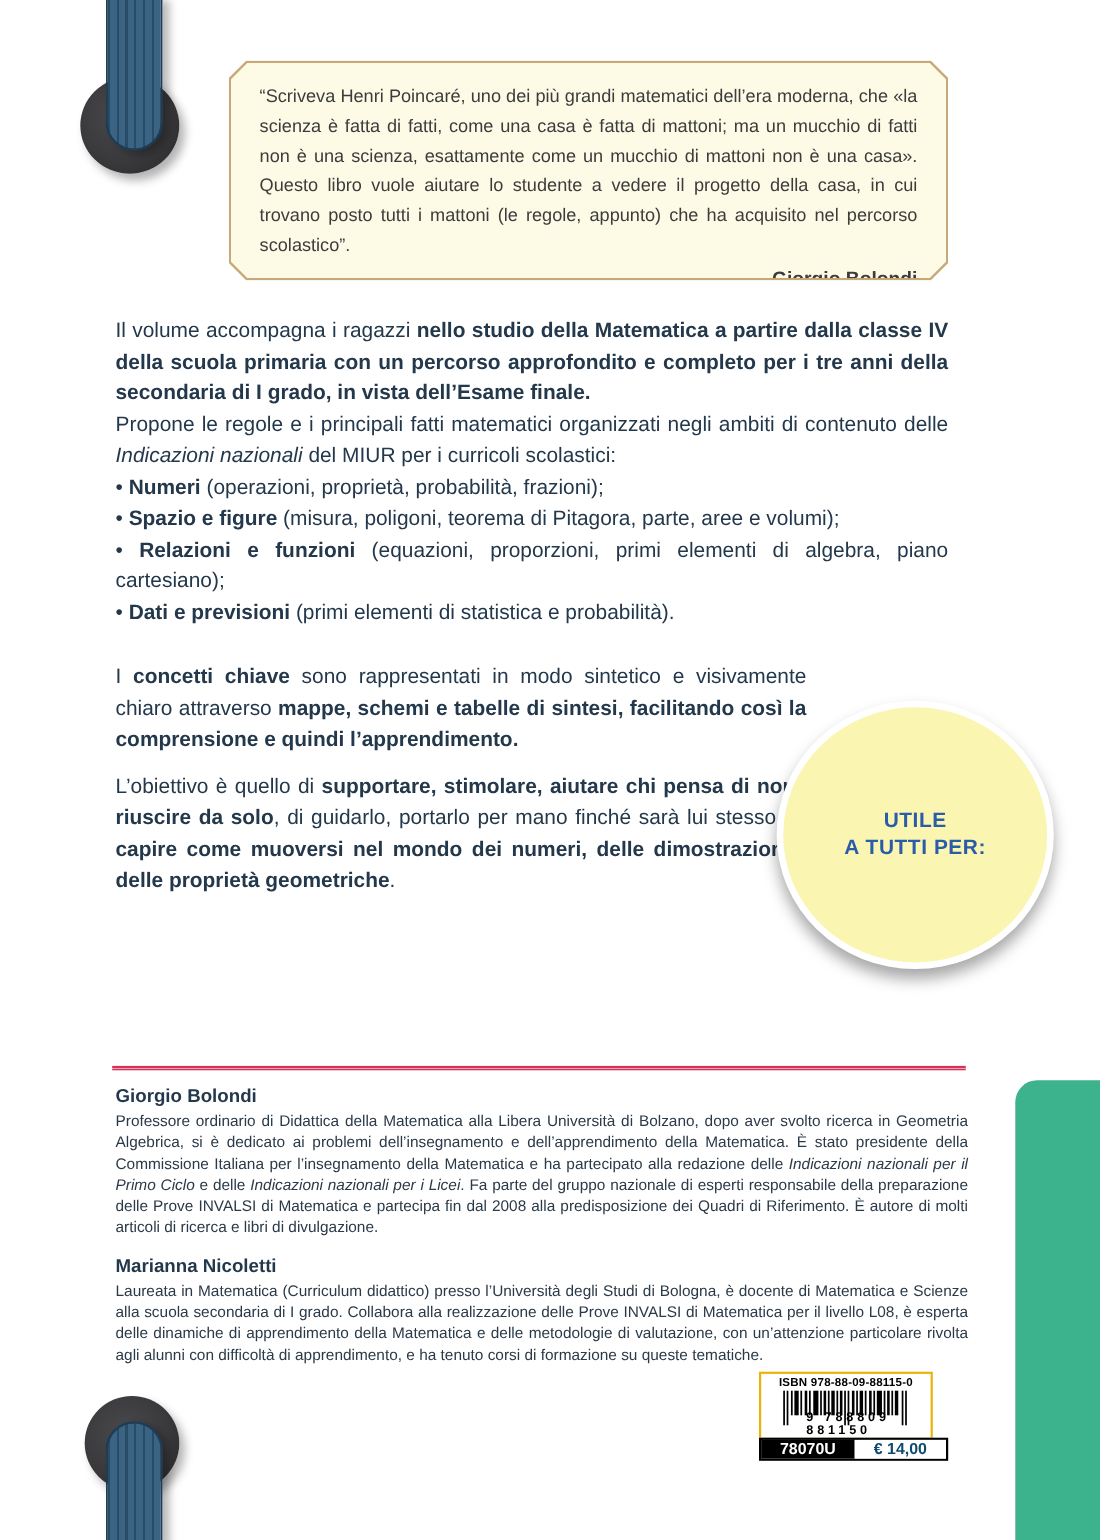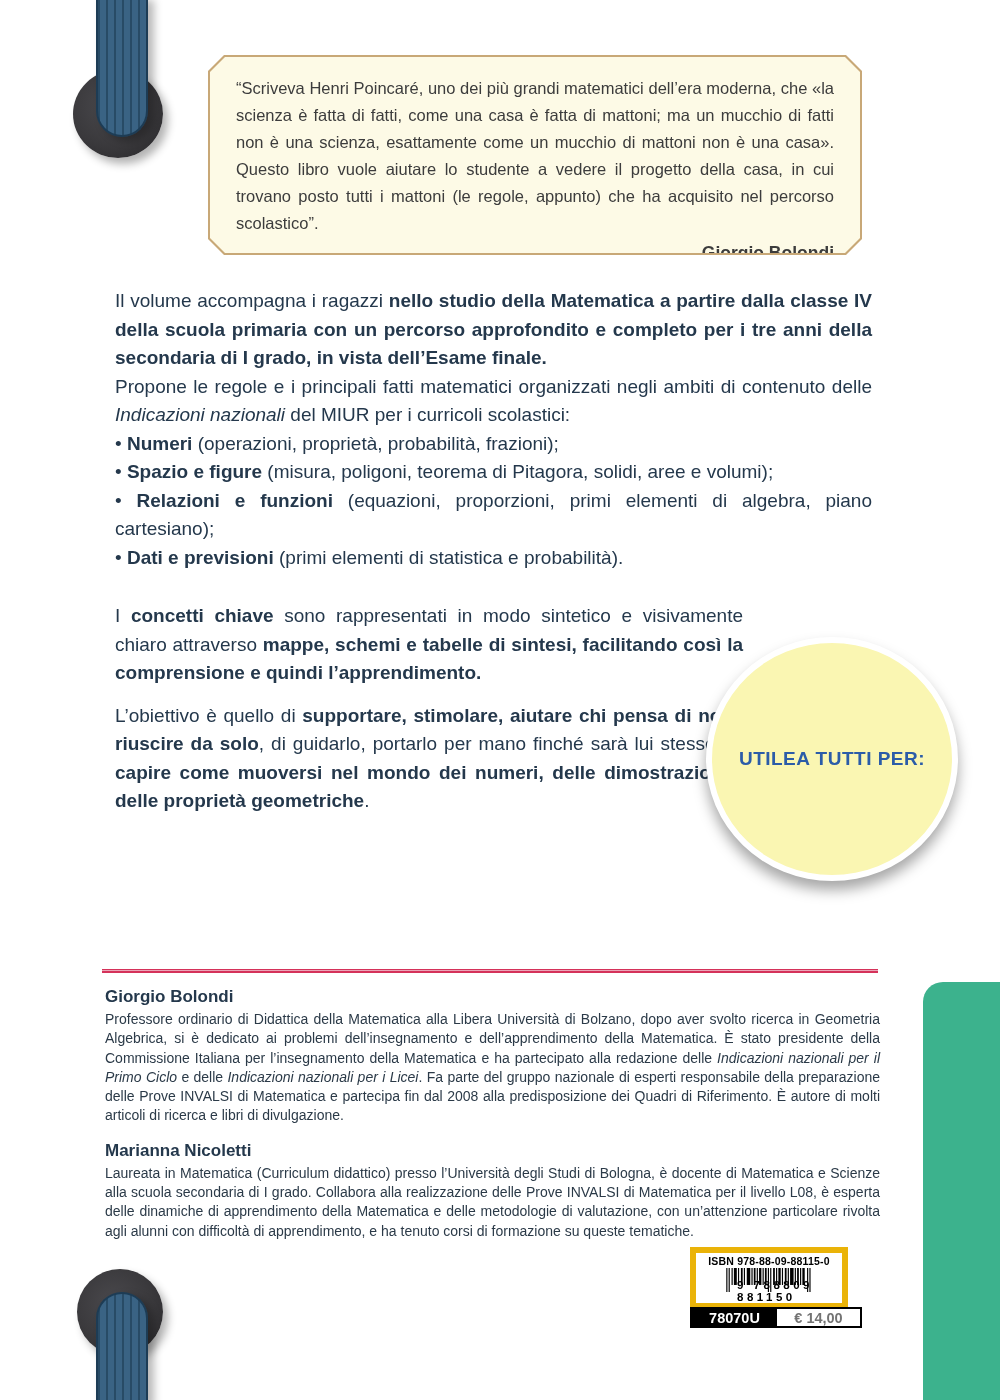--- a/index.html
+++ b/index.html
@@ -36,74 +36,74 @@
     padding:18px 26px 26px 26px;box-sizing:border-box;
   }
   .quote-text{
     font-size:16.5px;line-height:27px;color:#3c3c3c;text-align:justify;
   }
   .quote-sign{margin-top:6px;text-align:right;font-weight:bold;font-size:17.5px;color:#3c3c3c;}
   .quote-role{text-align:right;font-size:14.5px;color:#3c3c3c;margin-top:2px;}
   
   .main-text{
     position:absolute;left:105px;top:287px;width:757px;
-    color:#24384c;font-size:19px;line-height:28.5px;margin-left:10px;
+    color:#24384c;font-size:19px;line-height:28.5px;
   }
   .main-text p{margin:0;text-align:justify;}
   .main-text p.nj{text-align:left;}
   .gap16{height:16px;}
   .gap14{height:14px;}
   .w620{max-width:618px;}
   .w630{max-width:628px;}
   .b{font-weight:bold;}
   .i{font-style:italic;}
   
   .badge{
     position:absolute;left:706px;top:637px;width:240px;height:232px;
     background:#faf6b2;border:6px solid #ffffff;border-radius:50%;
     box-shadow:0 9px 14px rgba(0,0,0,0.35);
-    display:flex;flex-direction:row;align-items:center;justify-content:center;
+    display:flex;flex-direction:column;align-items:center;justify-content:center;
     text-align:center;
   }
   .badge-title{color:#2b5ca8;font-weight:bold;font-size:19px;line-height:24px;letter-spacing:0.5px;}
   .badge-list{margin:7px 0 5px 0;text-align:left;}
   .badge-item{color:#aa1d8c;font-weight:bold;font-size:21.5px;line-height:27px;}
   .badge-item::before{content:"• ";color:#2b5ca8;font-size:19px;}
   .badge-footer{color:#2b5ca8;font-weight:bold;font-size:16.5px;line-height:21px;width:170px;}
   
   .red-line{
     position:absolute;left:102px;top:969px;width:776px;height:4px;
     background:linear-gradient(#d5325a 0 1.5px,#eba6b8 1.5px 2.5px,#d5325a 2.5px 4px);
   }
   .authors{position:absolute;left:105px;top:987px;width:775px;color:#2b3a48;}
   .author-name{font-weight:bold;font-size:17px;color:#24384c;margin:0 0 3px 0;}
   .author-bio{font-size:14px;line-height:19.3px;text-align:justify;margin:0;}
   .author-gap{height:15px;}
   
   .barcode-panel{position:absolute;left:690px;top:1247px;width:172px;}
   .barcode-top{
-    width:158px;height:62px;border:6px solid #eab308;background:#fff;box-sizing:border-box;
+    width:158px;height:62px;border:2px solid #eab308;background:#fff;box-sizing:border-box;
     display:flex;flex-direction:column;align-items:center;
   }
   .isbn-label{font-size:10.5px;font-weight:bold;color:#000;margin-top:2px;letter-spacing:0.2px;}
   .barcode-bars{margin-top:1px;position:relative;z-index:0;}
   .barcode-digits{
     font-size:11.5px;font-weight:bold;color:#000;letter-spacing:3.5px;
     margin-top:-13px;position:relative;z-index:1;padding-left:41px;
   }
   .barcode-row{
     display:flex;width:172px;height:21px;border:2px solid #000;box-sizing:border-box;
     margin-top:-2px;background:#fff;
   }
   .code-cell{
     width:85px;background:#000;color:#fff;font-weight:bold;font-size:14.5px;
     display:flex;align-items:center;justify-content:center;
   }
   .price-cell{
-    flex:1;background:#fff;color:#737373;font-weight:bold;font-size:14.5px;
+    flex:1;background:#fff;color:#0c4a6e;font-weight:bold;font-size:14.5px;
     display:flex;align-items:center;justify-content:center;
   }
   
   .green-strip{
     position:absolute;left:923px;top:982px;width:77px;height:418px;
     background:#3cb28d;border-top-left-radius:20px;
   }
 </style>
 </head>
 <body>
@@ -118,21 +118,21 @@
       <div class="quote-text">“Scriveva Henri Poincaré, uno dei più grandi matematici dell’era moderna, che «la scienza è fatta di fatti, come una casa è fatta di mattoni; ma un mucchio di fatti non è una scienza, esattamente come un mucchio di mattoni non è una casa». Questo libro vuole aiutare lo studente a vedere il progetto della casa, in cui trovano posto tutti i mattoni (le regole, appunto) che ha acquisito nel percorso scolastico”.</div>
       <div class="quote-sign">Giorgio Bolondi</div>
       <div class="quote-role">Professore ordinario di Didattica della Matematica alla Libera Università di Bolzano</div>
     </div>
   </div>
 
   <div class="main-text">
     <p><span>Il volume accompagna i ragazzi </span><span class="b">nello studio della Matematica a partire dalla classe IV della scuola primaria con un percorso approfondito e completo per i tre anni della secondaria di I grado, in vista dell’Esame finale.</span></p>
     <p><span>Propone le regole e i principali fatti matematici organizzati negli ambiti di contenuto delle </span><span class="i">Indicazioni nazionali</span><span> del MIUR per i curricoli scolastici:</span></p>
     <p><span>• </span><span class="b">Numeri</span><span> (operazioni, proprietà, probabilità, frazioni);</span></p>
-    <p><span>• </span><span class="b">Spazio e figure</span><span> (misura, poligoni, teorema di Pitagora, solidi, aree e volumi);</span></p>
+    <p><span>• </span><span class="b">Spazio e figure</span><span> (misura, poligoni, teorema di Pitagora, parte, aree e volumi);</span></p>
     <p><span>• </span><span class="b">Relazioni e funzioni</span><span> (equazioni, proporzioni, primi elementi di algebra, piano cartesiano);</span></p>
     <p><span>• </span><span class="b">Dati e previsioni</span><span> (primi elementi di statistica e probabilità).</span></p>
     <div class="gap16"></div>
     <div class="gap14"></div>
     <p class="w630"><span>I </span><span class="b">concetti chiave</span><span> sono rappresentati in modo sintetico e visivamente chiaro attraverso </span><span class="b">mappe, schemi e tabelle di sintesi, facilitando così la comprensione e quindi l’apprendimento.</span></p>
     <div class="gap14"></div>
     <p class="w620"><span>L’obiettivo è quello di </span><span class="b">supportare, stimolare, aiutare chi pensa di non riuscire da solo</span><span>, di guidarlo, portarlo per mano finché sarà lui stesso a </span><span class="b">capire come muoversi nel mondo dei numeri, delle dimostrazioni, delle proprietà geometriche</span><span>.</span></p>
   </div>
 
   <div class="badge">

